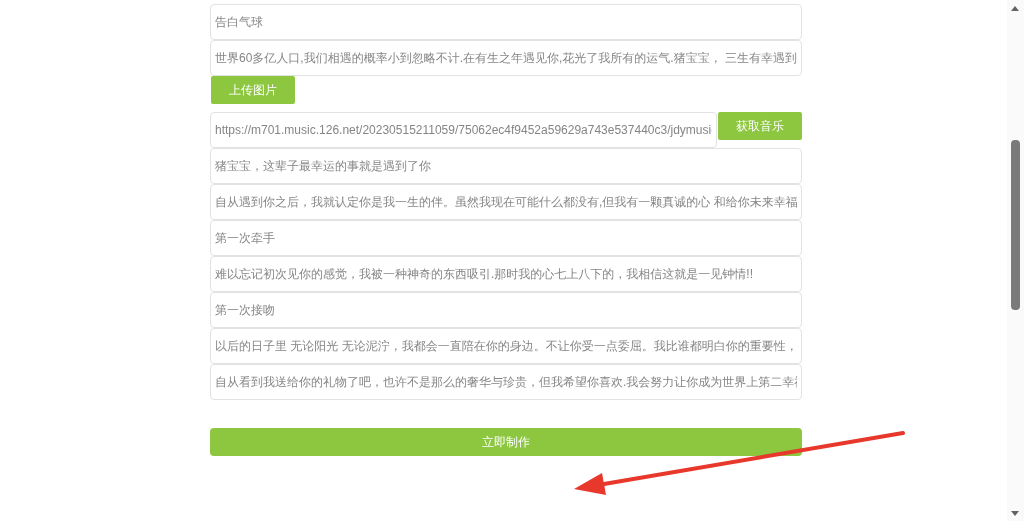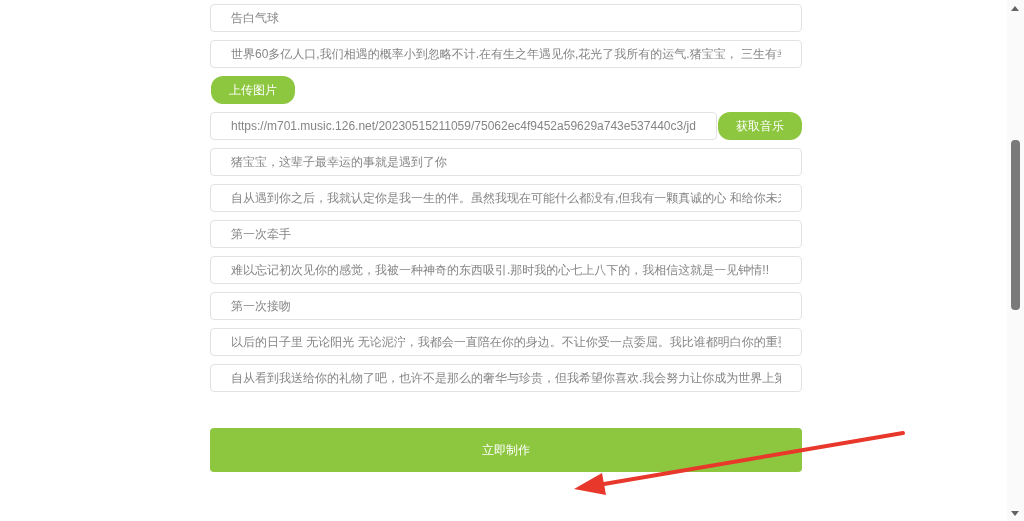--- a/index.html
+++ b/index.html
@@ -4,34 +4,34 @@
 <style>
   html,body{margin:0;padding:0;}
   body{
     width:1024px;height:521px;position:relative;overflow:hidden;
     background:#ffffff;
     font-family:"Liberation Sans",sans-serif;
   }
   .form-col{position:absolute;left:210px;top:4px;width:592px;}
   .row{height:28px;margin-bottom:8px;display:flex;align-items:stretch;}
   .row input{
-    flex:1;min-width:0;height:28px;box-sizing:border-box;
+    flex:1;min-width:0;height:36px;box-sizing:border-box;
     border:1px solid var(--input-border,#e2e2e2);border-radius:4px;
-    padding:0 20px;font-size:12px;color:var(--input-text,#858585);
+    padding:0 4px;font-size:12px;color:var(--input-text,#858585);
     background:#fff;outline:none;font-family:inherit;
     white-space:nowrap;overflow:hidden;
   }
   .row .side-btn{
     flex:none;width:84px;height:28px;margin-left:1px;
-    background:var(--accent,#8dc63f);color:#fff;border:none;border-radius:12px;
+    background:var(--accent,#8dc63f);color:#fff;border:none;border-radius:2px;
     font-size:12px;font-family:inherit;cursor:pointer;
     display:flex;align-items:center;justify-content:center;
   }
   .submit-btn{
-    display:block;width:100%;height:44px;box-sizing:border-box;
+    display:block;width:100%;height:28px;box-sizing:border-box;
     background:var(--accent,#8dc63f);color:#fff;border:none;border-radius:4px;
     font-size:12px;font-family:inherit;cursor:pointer;margin-top:36px;
   }
   .arrow-overlay{
     position:absolute;left:0;top:0;width:1024px;height:521px;
     pointer-events:none;
   }
   .scrollbar{
     position:absolute;top:0;right:0;width:17px;height:521px;
     background:#fafafa;

